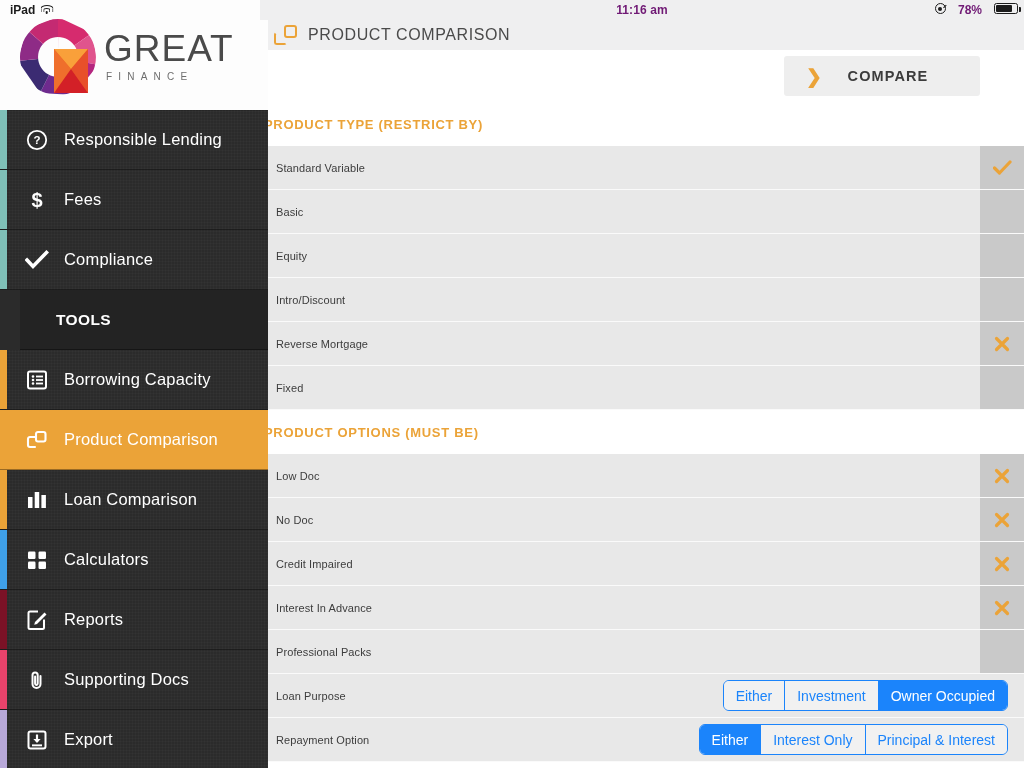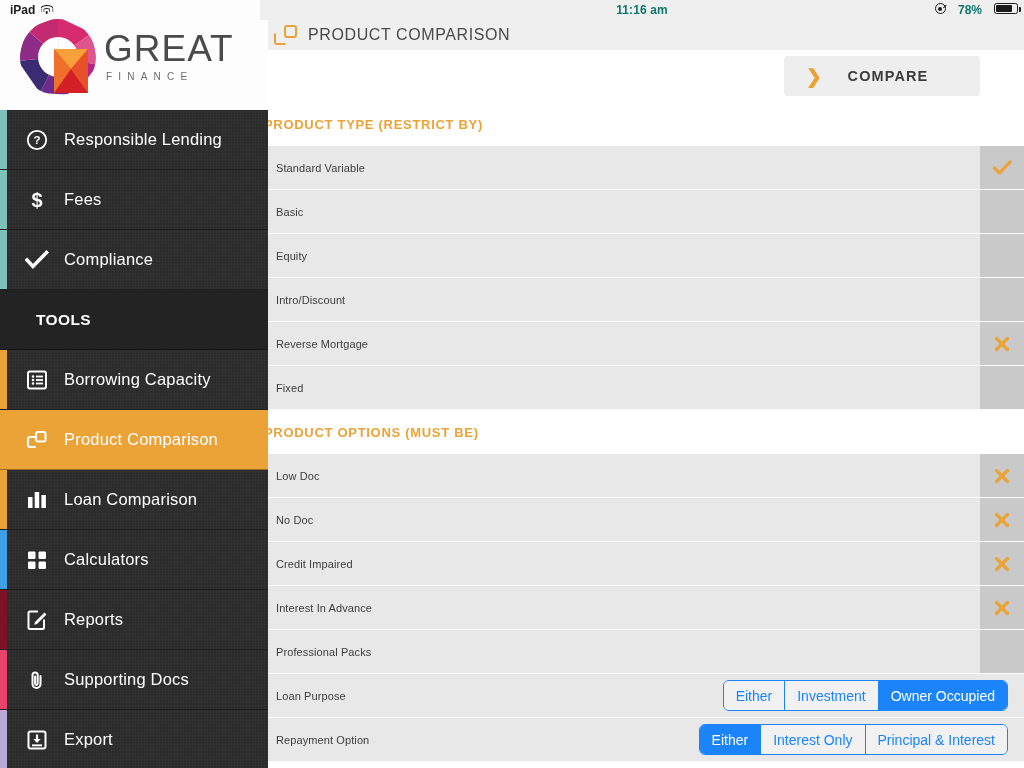--- a/index.html
+++ b/index.html
@@ -8,21 +8,21 @@
     font-family:"Liberation Sans", sans-serif;
     background:#efeff4;
     -webkit-font-smoothing:antialiased;
   }
   .screen { position:relative; width:1024px; height:768px; overflow:hidden; }
 
   
   .statusbar {
     position:absolute; top:0; left:260px; right:0; height:20px;
     background:#efeff0; display:flex; align-items:center;
-    font-size:12px; color:#0f766e; z-index:40;
+    font-size:12px; color:#701a75; z-index:40;
   }
   .sb-time { position:absolute; left:0; right:0; text-align:center; font-weight:bold; font-size:12px; letter-spacing:0.1px; }
   .sb-right { position:absolute; right:6px; display:flex; align-items:flex-start; gap:12px; }
   .sb-lock { width:11px; height:11px; border:1.3px solid #1c1c1c; border-radius:50%; position:relative; }
   .sb-lock:after { content:""; position:absolute; left:2.5px; top:2.5px; width:4px; height:4px; background:#1c1c1c; border-radius:50%; }
   .sb-lock:before { content:""; position:absolute; right:-2px; top:2px; width:4px; height:1.4px; background:#1c1c1c; transform:rotate(-45deg); }
   .sb-pct { font-size:12px; font-weight:bold; }
   .sb-batt { width:24px; height:11px; border:1.3px solid #1c1c1c; border-radius:2.5px; position:relative; padding:1px; }
   .sb-batt:after { content:""; position:absolute; right:-3.5px; top:3px; width:2px; height:5px; background:#1c1c1c; border-radius:0 1px 1px 0; }
   .sb-batt i { display:block; height:100%; width:78%; background:#1c1c1c; border-radius:1px; }
@@ -66,20 +66,21 @@
   }
   .nav-item .strip { position:absolute; left:0; top:0; bottom:0; width:7px; }
   .nav-item .ico { width:30px; margin-left:8px; display:flex; align-items:center; justify-content:center; flex:none; color:#fff; }
   .nav-item .lbl { font-size:16.5px; margin-left:12px; letter-spacing:.2px; }
   .nav-item.active { background:#eba338; background-image:none; }
   .nav-item.active .lbl { color:#fff; }
   .nav-section {
     height:60px; display:flex; align-items:center; padding-left:36px;
     background:#232323; color:#fff; font-size:15.5px; font-weight:bold; letter-spacing:.4px;
     border-bottom:1px solid rgba(0,0,0,.4);
+    margin-left:20px;
   }
 
   
   .main { position:absolute; top:0; left:260px; right:0; bottom:0; background:#fff; }
   .topbar {
     position:absolute; top:20px; left:0; right:0; height:30px;
     background:#efeff0; display:flex; align-items:center; padding-left:14px;
   }
   .topbar .title { font-size:16px; color:#4a4a4a; letter-spacing:.6px; margin-left:10px; font-weight:400; }
   .hdr-icon { width:24px; height:22px; position:relative; flex:none; }

